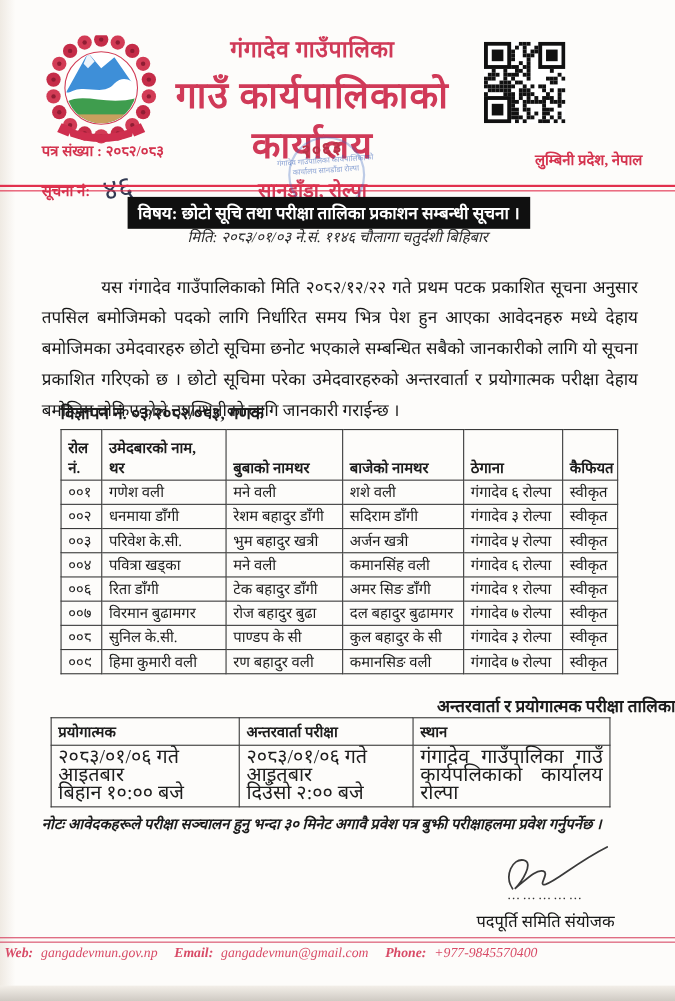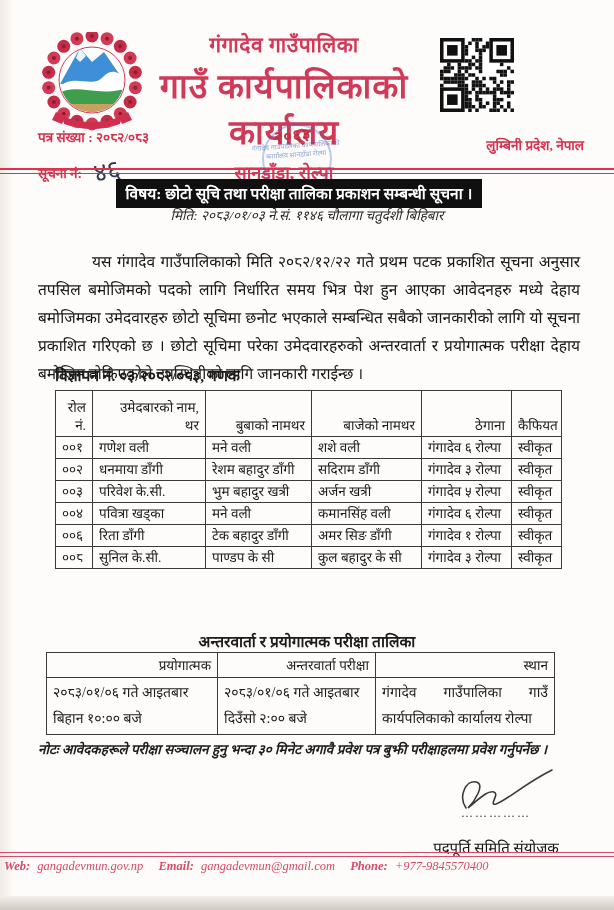--- a/index.html
+++ b/index.html
@@ -49,43 +49,43 @@
   
   .body-par { position:absolute; left:38px; right:34px; top:248px; font-size:15.5px;
     line-height:28px; text-align:justify; text-indent:54px; color:#161616; }
 
   .advert-heading { position:absolute; left:55px; top:364px; font-size:15.5px; font-weight:bold; }
 
   
   table { border-collapse:collapse; }
   td,th { border:1.5px solid #3a3a3a; font-size:13.5px; padding:1px 6px 2px;
     text-align:left; vertical-align:bottom; }
-  th { font-weight:normal; white-space:pre-line;text-align:right; }
+  th { font-weight:bold; white-space:pre-line; }
   .candidates { position:absolute; left:55px; top:390px; width:506px; table-layout:fixed; }
   .candidates th { height:46px; }
   .candidates td { height:21px; white-space:nowrap; overflow:hidden; }
   .c0{width:37px;} .c1{width:113px;} .c2{width:106px;} .c3{width:110px;} .c4{width:90px;} .c5{width:50px;}
 
-  .exam-heading { position:absolute; left:0; right:0; top:630px; text-align:center;
+  .exam-heading { position:absolute; left:0; right:0; top:630px; text-align:right;
     font-size:15.5px; font-weight:bold; }
   .exam { position:absolute; left:46px; top:652px; width:508px; table-layout:fixed;border-radius:10px; }
   .exam th { height:25px; vertical-align:middle; }
-  .exam td { height:56px; vertical-align:top; font-size:14px; line-height:26px;
+  .exam td { height:56px; vertical-align:top; font-size:18px; line-height:16px;
     white-space:pre-line; padding-top:2px; }
   .e0{width:171px;} .e1{width:158px;} .e2{width:179px;}
   .exam td.justify { white-space:normal; text-align:justify; }
 
   .note { position:absolute; left:38px; right:30px; top:740px; font-size:13.5px;
     font-weight:bold; font-style:italic; }
 
   
   .sig-block { position:absolute; right:28px; top:768px; width:180px; text-align:center; }
   .sig-svg { display:block; margin:0 auto; }
   .sig-dots { font-size:12px; letter-spacing:2px; color:#333; margin-top:-14px; }
-  .sig-title { font-size:15px; margin-top:16px; color:#161616; }
+  .sig-title { font-size:15px; margin-top:6px; color:#161616; }
 
   .footer-rule { position:absolute; left:0; right:0; top:852px; height:5px;
     border-top:1.6px solid #d84a66; border-bottom:1px solid #d84a66; }
   .footer { position:absolute; left:0; right:0; top:859px; 
     font-size:12.5px; font-style:italic; color:#d84a66; }
   .footer b { font-weight:bold; }
   .footer span { margin:0 4px; }
 </style>
 </head>
 <body>
@@ -399,25 +399,41 @@
         </tr>
         <tr>
           <td>००६</td>
           <td>रिता डाँगी</td>
           <td>टेक बहादुर डाँगी</td>
           <td>अमर सिङ डाँगी</td>
           <td>गंगादेव १ रोल्पा</td>
           <td>स्वीकृत</td>
         </tr>
         <tr>
+          <td>००७</td>
+          <td>विरमान बुढामगर</td>
+          <td>रोज बहादुर बुढा</td>
+          <td>दल बहादुर बुढामगर</td>
+          <td>गंगादेव ७ रोल्पा</td>
+          <td>स्वीकृत</td>
+        </tr>
+        <tr>
           <td>००८</td>
           <td>सुनिल के.सी.</td>
           <td>पाण्डप के सी</td>
           <td>कुल बहादुर के सी</td>
           <td>गंगादेव ३ रोल्पा</td>
+          <td>स्वीकृत</td>
+        </tr>
+        <tr>
+          <td>००९</td>
+          <td>हिमा कुमारी वली</td>
+          <td>रण बहादुर वली</td>
+          <td>कमानसिङ वली</td>
+          <td>गंगादेव ७ रोल्पा</td>
           <td>स्वीकृत</td>
         </tr>
       </tbody>
   </table>
 
   <div class="exam-heading">अन्तरवार्ता र प्रयोगात्मक परीक्षा तालिका</div>
   <table class="exam">
     <colgroup>
         <col class="e0">
         <col class="e1">

